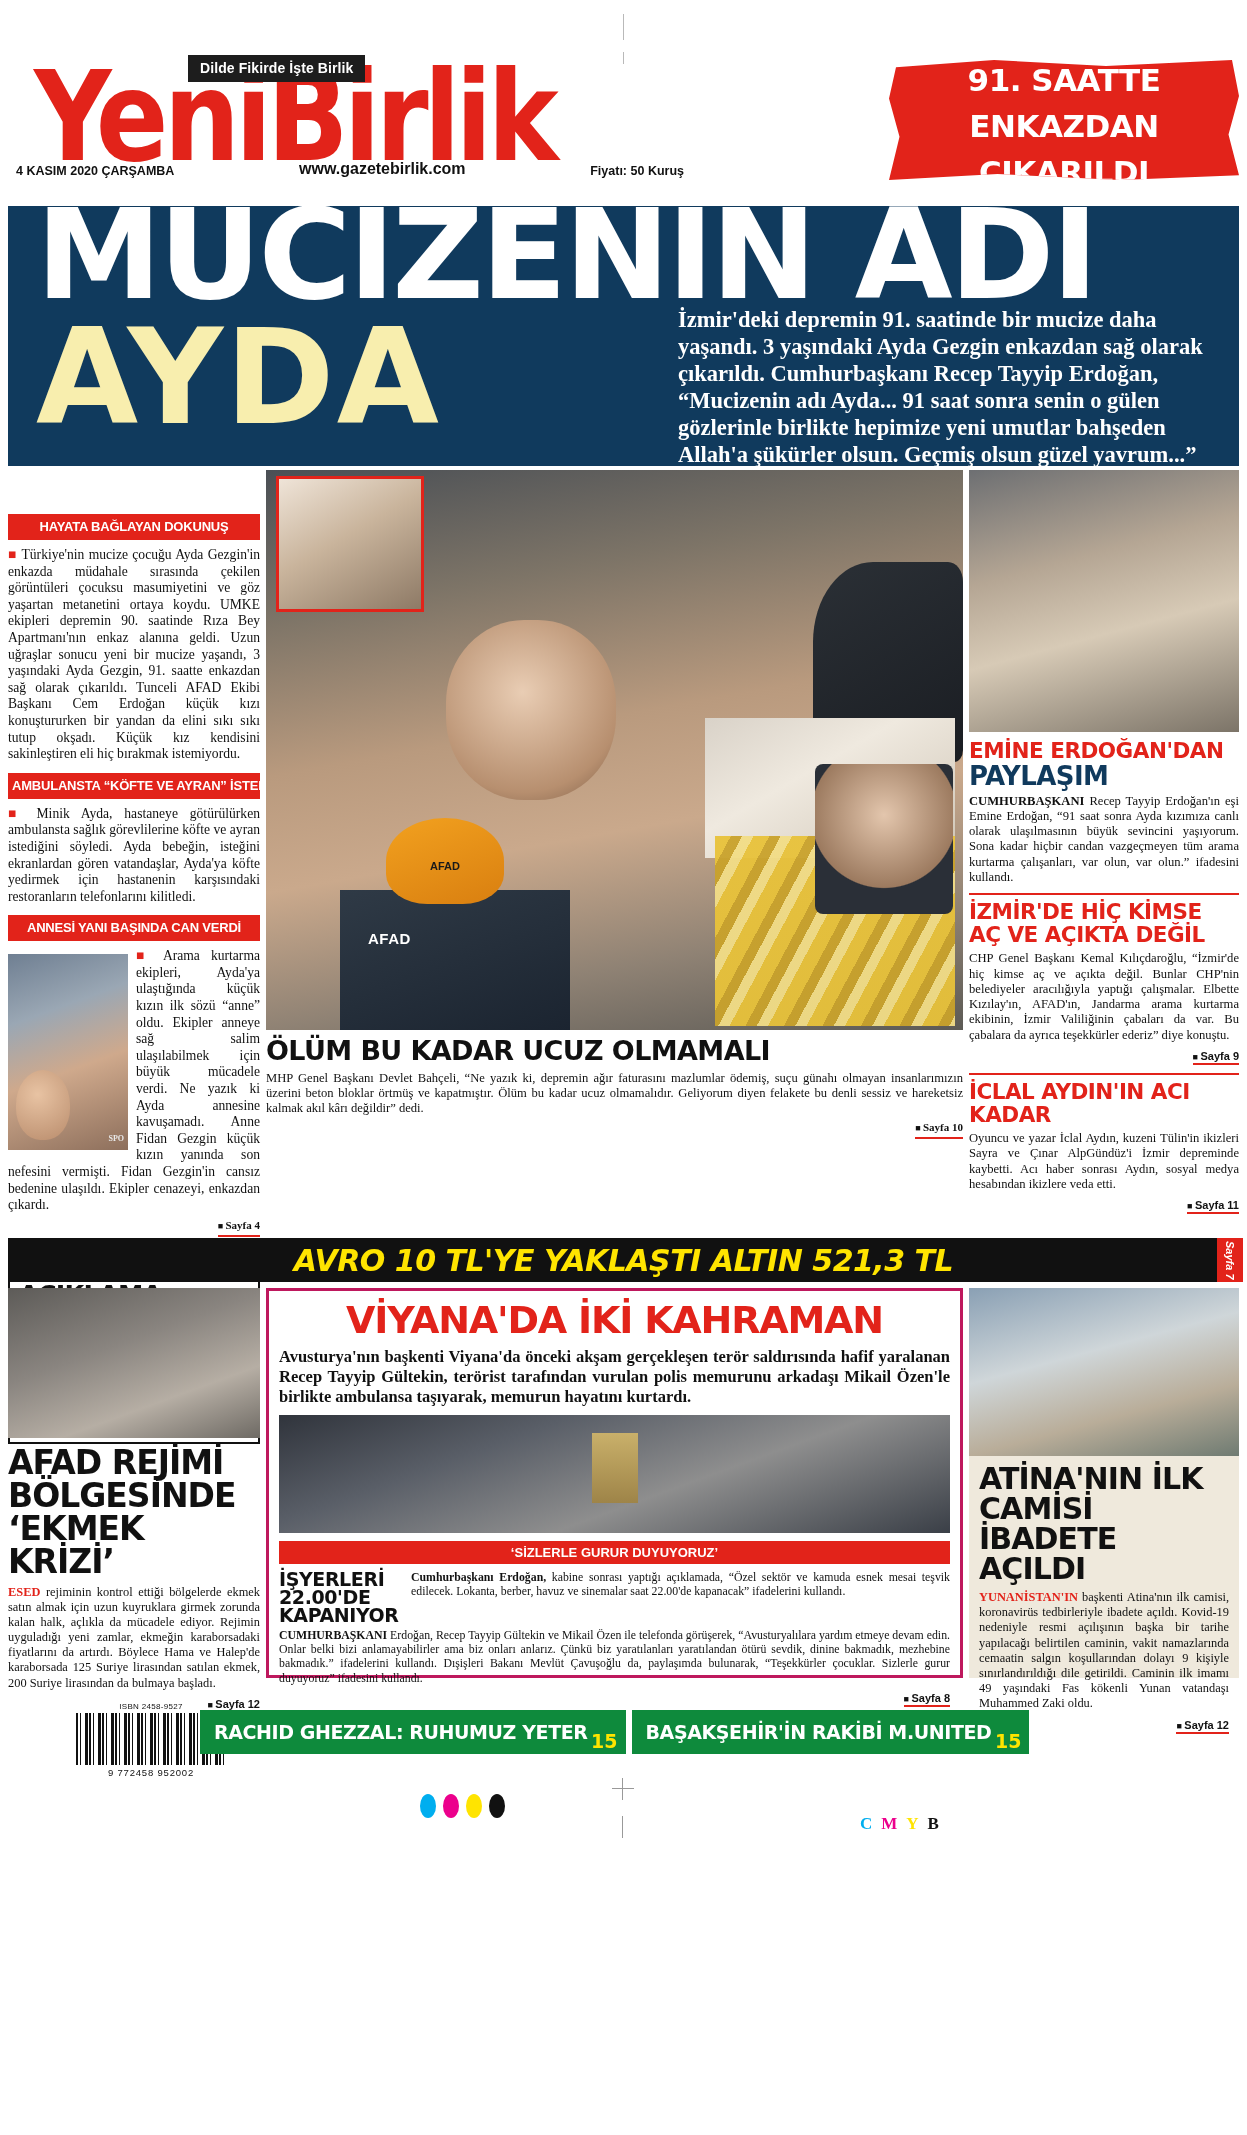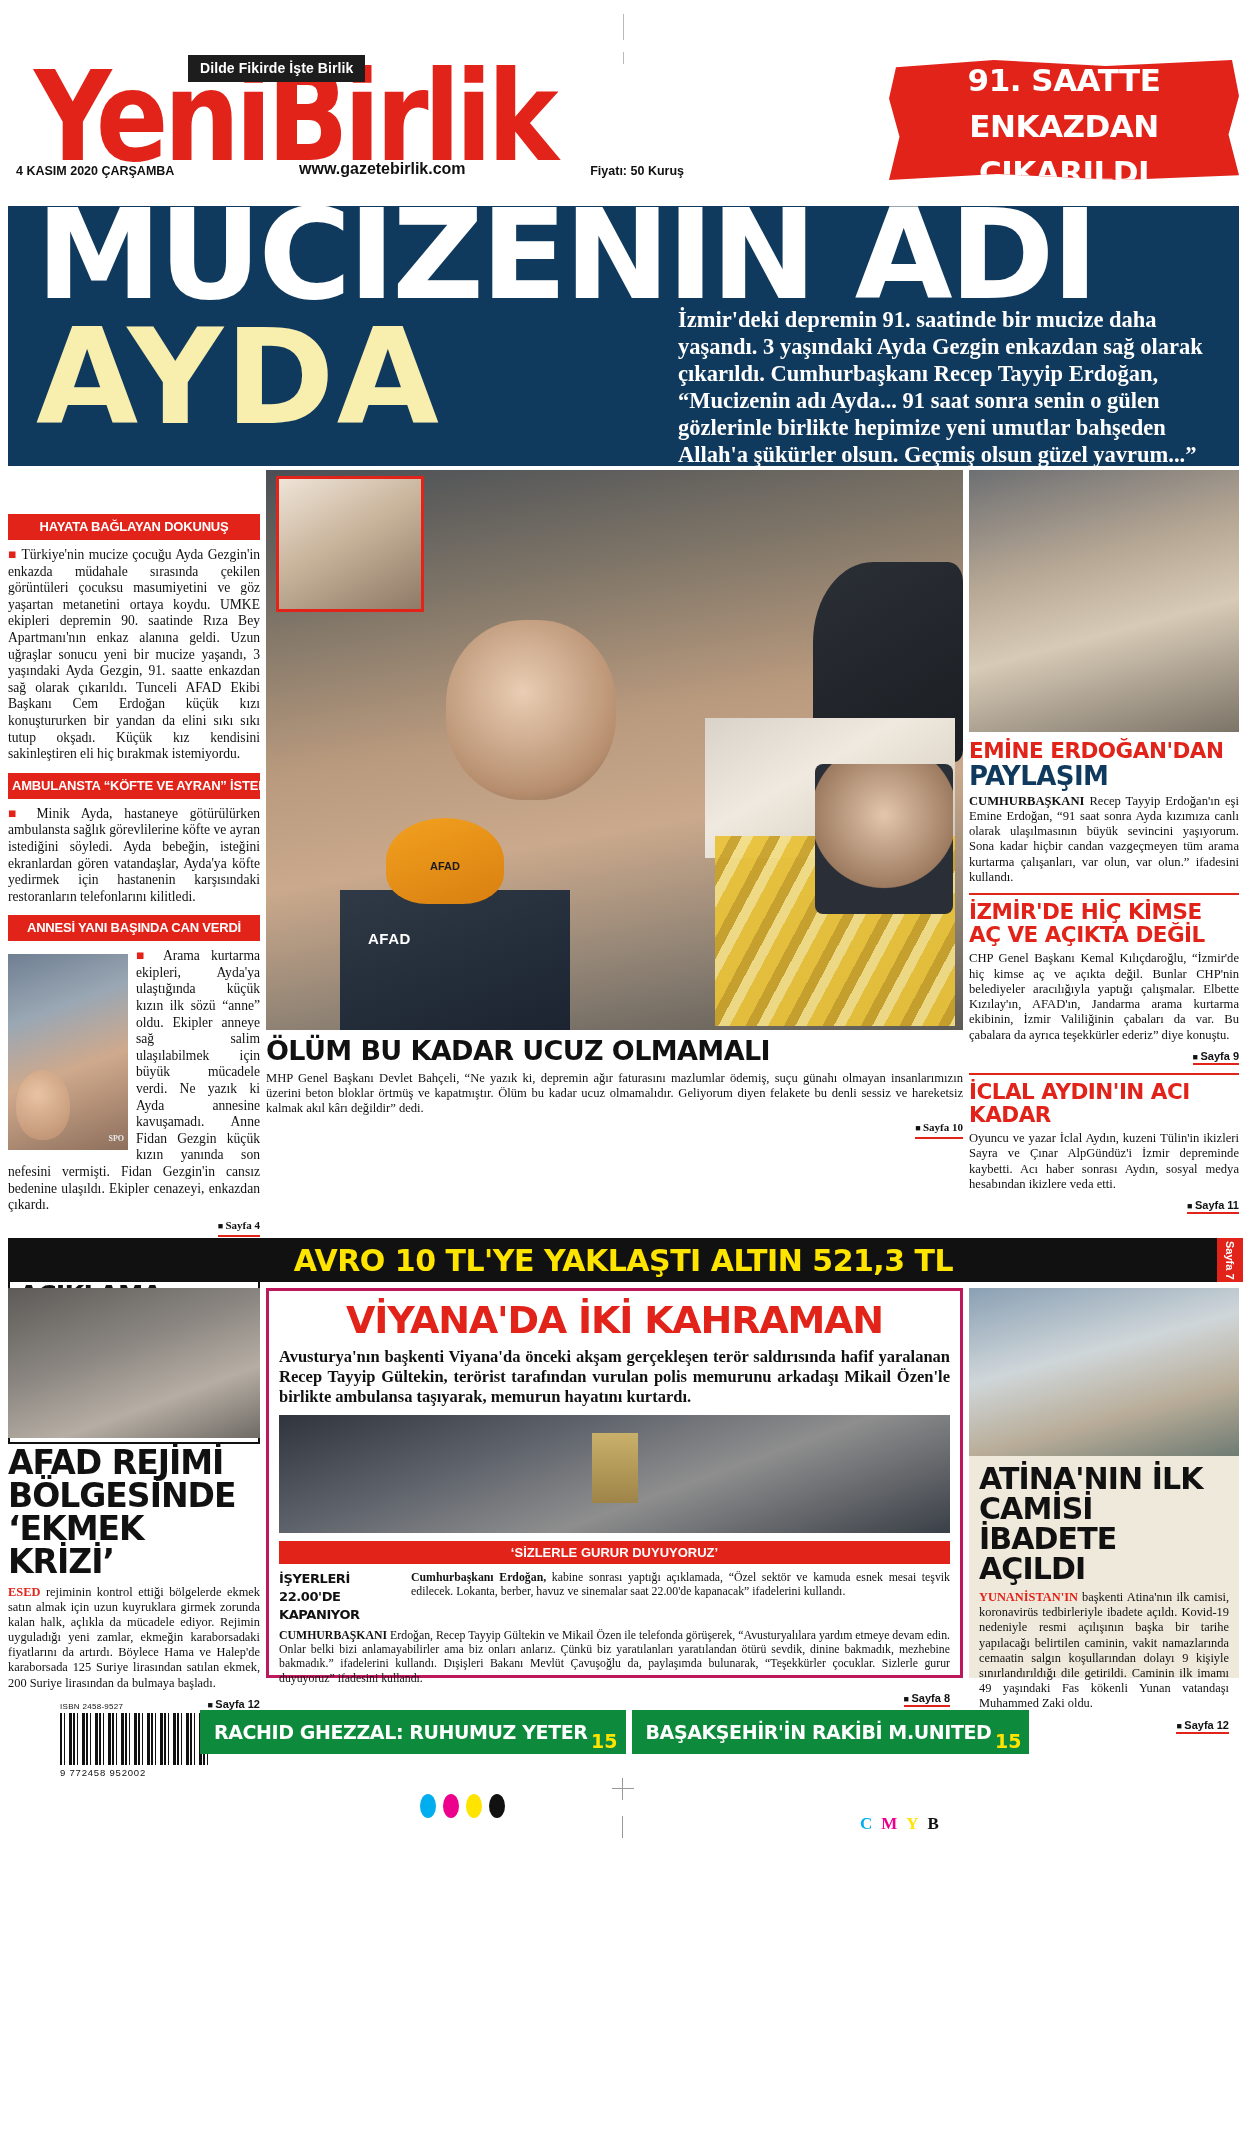--- a/index.html
+++ b/index.html
@@ -230,21 +230,21 @@
   .photo-hospital-r {
     width: 100%; height: 262px;
     background: linear-gradient(165deg,#6d6f72 0%,#b5a694 35%,#d7cab6 60%,#7c7468 100%);
   }
   .hr-red { border: 0; border-top: 2px solid #e2231a; margin: 8px 0 6px 0; }
 
   
   .ticker {
     position: relative; margin: 8px 8px 0 8px;
     background: #111; height: 44px;
-    display: flex; align-items: center; justify-content: center;
+    display: flex; align-items: center; justify-content: center; font-style: italic;
   }
   .ticker span {
     color: #ffe400; font-weight: 700; font-size: 30px;
     font-family:"DejaVu Sans",sans-serif; letter-spacing: -.5px;
   }
   .ticker-page {
     position: absolute; right: -4px; top: 0; height: 44px; width: 26px;
     background: #e2231a; color: #fff; font-size: 11px; font-weight: 700;
     writing-mode: vertical-rl; display:flex; align-items:center; justify-content:center;
   }
@@ -294,21 +294,21 @@
   .b-sub-redbar {
     margin: 8px 10px 0 10px; background:#e2231a; color:#fff;
     font-weight:700; font-size: 13px; text-align:center; padding: 4px;
   }
   .b-two-col {
     display: flex; gap: 10px; padding: 0 10px; margin-top: 6px;
   }
   .b-left-sub { width: 122px; }
   .b-sub-title {
     font-family:"DejaVu Sans",sans-serif; font-weight:700;
-    font-size: 13px; line-height: 18px; color:#111; letter-spacing:-.4px;
+    font-size: 19px; line-height: 18px; color:#111; letter-spacing:-.4px;
   }
   .b-sub-body {
     font-family:"Liberation Serif",serif; font-size: 11.8px;
     line-height: 14.2px; text-align: justify;
   }
   .b-sub-body .lead { font-weight: 700; }
 
   .b-right-photo {
     width: 100%; height: 168px;
     background: linear-gradient(165deg,#8aa0b4 0%,#cfd6d9 40%,#b9ad99 70%,#6f7b72 100%);
@@ -319,21 +319,21 @@
     font-size: 30px; line-height: 30px; letter-spacing: -.9px; color:#111;
   }
   .b-right-body {
     font-family:"Liberation Serif",serif; font-size: 12.4px;
     line-height: 15.2px; text-align: justify; margin-top: 6px;
   }
   .b-right-body .redlead { color:#e2231a; font-weight:700; }
 
   
   .footer { position: relative; margin-top: 8px; height: 150px; }
-  .barcode-wrap { position: absolute; left: 60px; top: 16px; width: 150px; }
+  .barcode-wrap { position: absolute; left: 76px; top: 16px; width: 150px; text-align: center; }
   .isbn { font-size: 8px; letter-spacing: .3px; margin-bottom: 2px; }
   .barcode {
     height: 52px; width: 150px;
     background: repeating-linear-gradient(90deg,#111 0 2px,#fff 2px 4px,#111 4px 5px,#fff 5px 9px,#111 9px 12px,#fff 12px 13px);
   }
   .barcode-num { font-size: 9.5px; margin-top: 2px; letter-spacing: .8px; }
   .sportsbar {
     position: absolute; left: 200px; top: 24px;
     display: flex; gap: 6px;
   }

